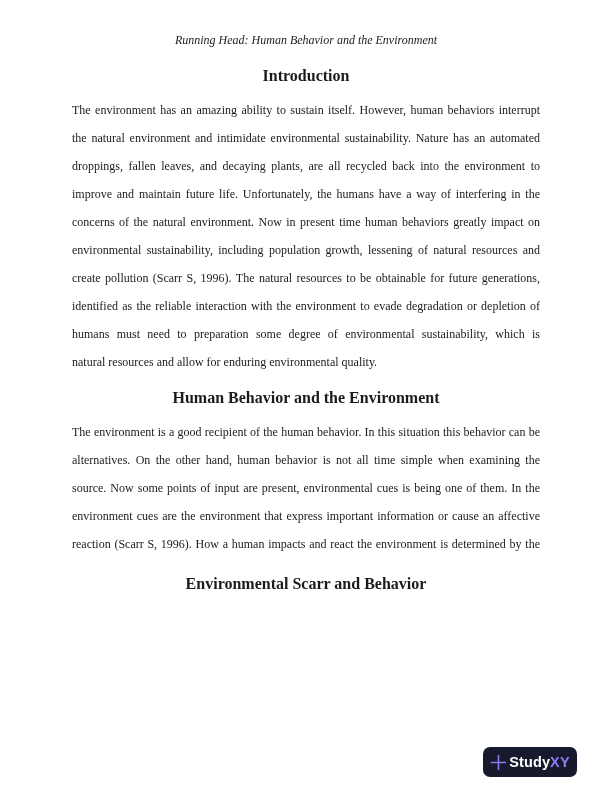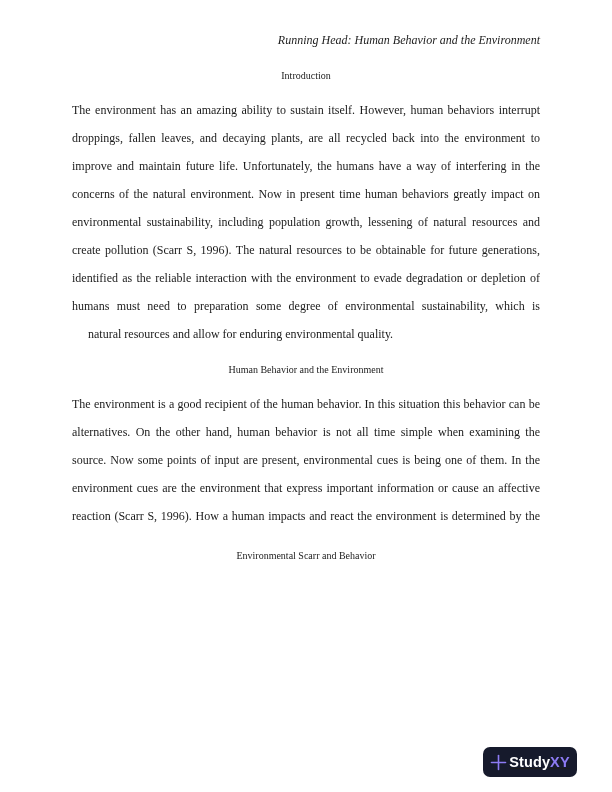--- a/index.html
+++ b/index.html
@@ -15,81 +15,80 @@
   .sheet {
     position: absolute;
     inset: 0;
     padding: 30px 72px 0 72px;
     box-sizing: border-box;
   }
   .running-head {
     font-style: italic;
     font-size: 12px;
     line-height: 20px;
-    text-align: right;
+    text-align: center;
     white-space: nowrap;
   }
   .section-heading {
-    font-size: 10px;
+    font-size: 16px;
     line-height: 20px;
     text-align: center;
-    font-weight: normal;
+    font-weight: bold;
     margin: 0;
   }
   .h-intro   { margin-top: 16px; }
   .h-mid     { margin-top: 12px; }
   .h-last    { margin-top: 16px; }
   .paragraph { margin-top: 10px; font-size: 12px; }
   .line {
     line-height: 28px;
     text-align: justify;
     text-align-last: justify;
     height: 28px;
     white-space: normal;
   }
   .line.last {
     text-align-last: left;
-    margin-left: 16px;
   }
   
   .badge {
     position: absolute;
     left: 483px;
     top: 747px;
     width: 94px;
     height: 30px;
     border-radius: 7px;
     display: flex;
     align-items: center;
     justify-content: center;
     gap: 2px;
     font-family: "Liberation Sans", "DejaVu Sans", sans-serif;
     font-weight: bold;
     font-size: 14.5px;
     cursor: pointer;
-    text-decoration: underline;
   }
   .badge .plus-icon {
     display: inline-flex;
     width: 17px;
     height: 17px;
   }
   .badge .brand { letter-spacing: 0.1px; white-space: nowrap; }
 </style>
 </head>
 <body>
 
 <div class="sheet">
 
   <div class="running-head">Running Head: Human Behavior and the Environment</div>
 
   <h2 class="section-heading h-intro">Introduction</h2>
 
   <div class="paragraph">
       <div class="line">The environment has an amazing ability to sustain itself. However, human behaviors interrupt</div>
+      <div class="line">the natural environment and intimidate environmental sustainability. Nature has an automated</div>
       <div class="line">droppings, fallen leaves, and decaying plants, are all recycled back into the environment to</div>
       <div class="line">improve and maintain future life. Unfortunately, the humans have a way of interfering in the</div>
       <div class="line">concerns of the natural environment. Now in present time human behaviors greatly impact on</div>
       <div class="line">environmental sustainability, including population growth, lessening of natural resources and</div>
       <div class="line">create pollution (Scarr S, 1996). The natural resources to be obtainable for future generations,</div>
       <div class="line">identified as the reliable interaction with the environment to evade degradation or depletion of</div>
       <div class="line">humans must need to preparation some degree of environmental sustainability, which is</div>
       <div class="line last">natural resources and allow for enduring environmental quality.</div>
     </div>
 

